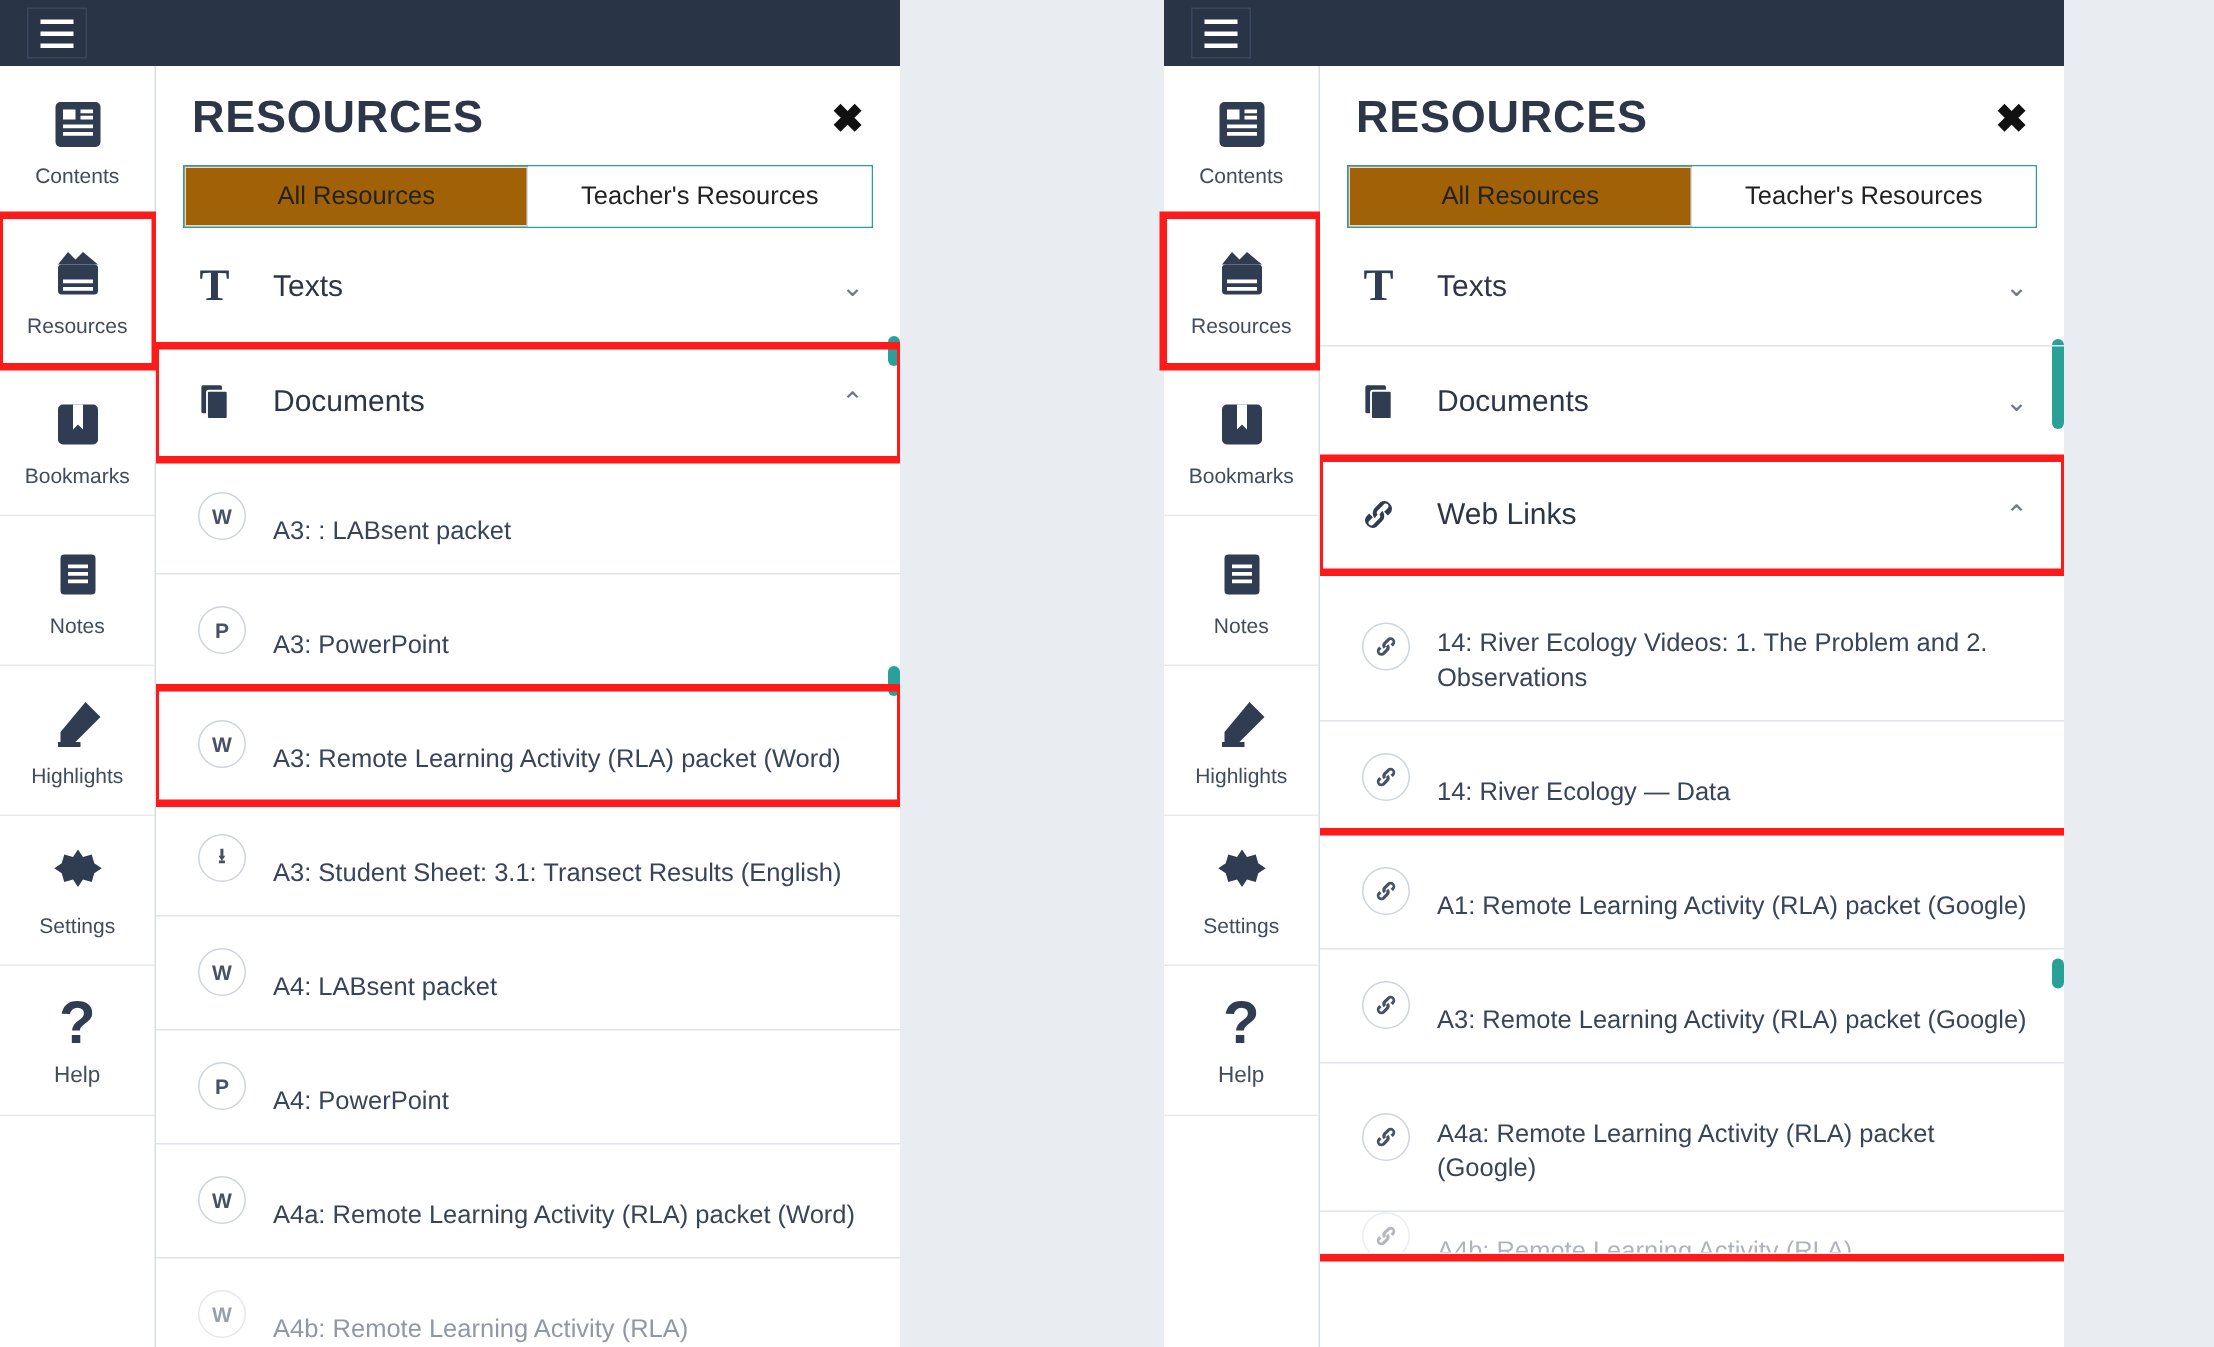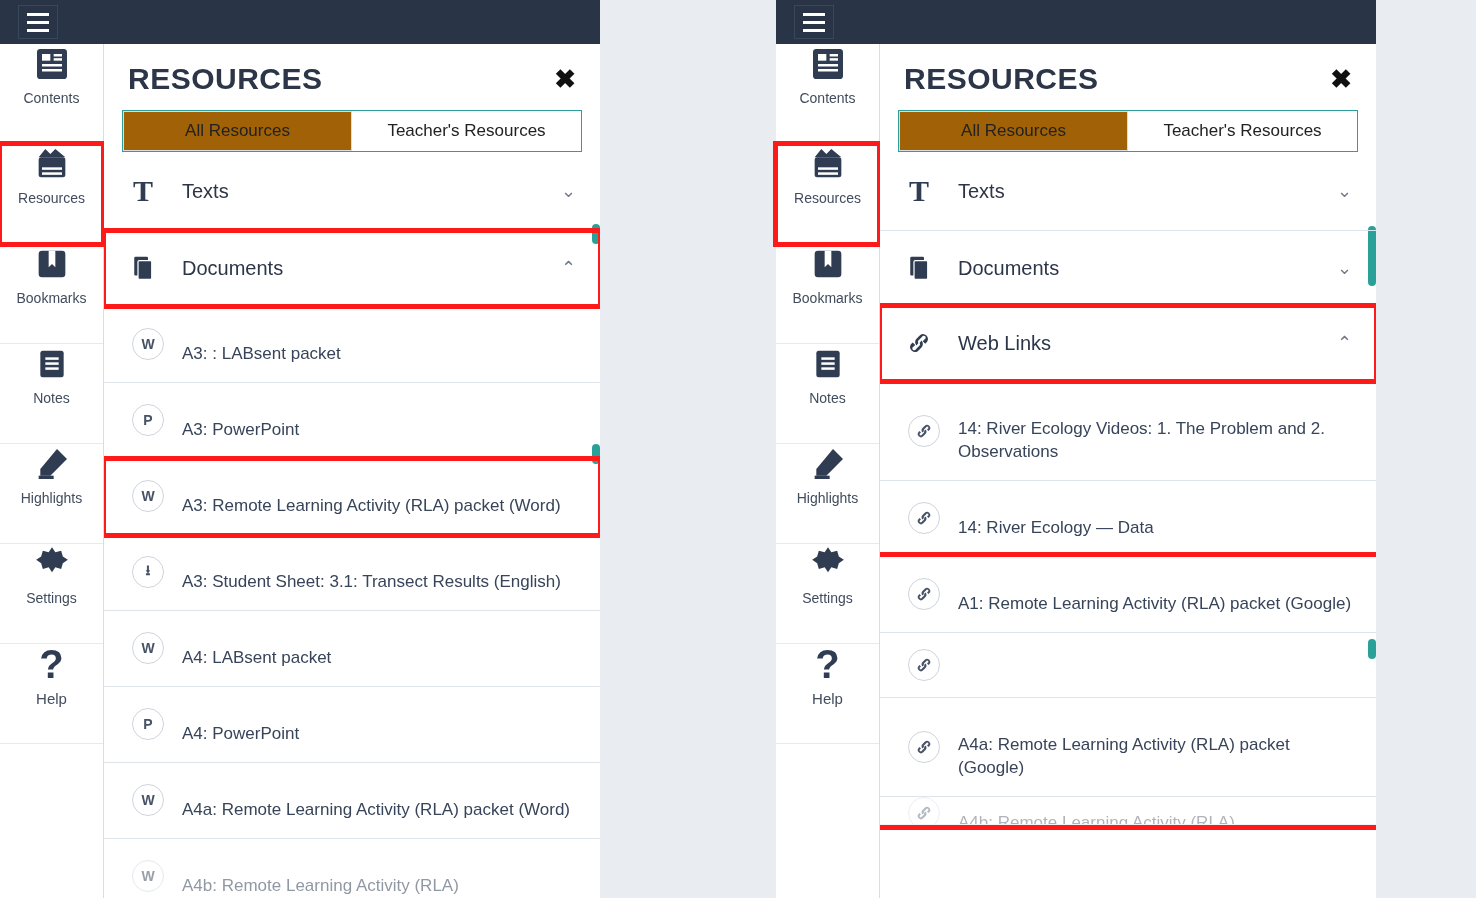--- a/index.html
+++ b/index.html
@@ -52,21 +52,21 @@
   
   .sidebar {
     width: 104px;
     border-right: 1px solid #d7dde5;
     background: #fff;
   }
   .sidebar-item {
     display: flex;
     flex-direction: column;
     align-items: center;
-    justify-content: flex-start;
+    justify-content: center;
     gap: 6px;
     height: 100px;
     border-bottom: 1px solid #e6eaef;
     color: #414c5d;
     font-size: 14px;
     cursor: pointer;
   }
   .sidebar-item svg { width: 44px; height: 40px; fill: #2f3c52; }
   .sidebar-item.help { font-size: 15px; }
   .sidebar-item .q {
@@ -489,20 +489,21 @@
                 </svg>
               </div>
             <div class="label">A1: Remote Learning Activity (RLA) packet (Google)</div>
           </div>
           <div class="row">
             <div class="file-icon link-circ">
                 <svg viewBox="0 0 24 24" fill="#475266">
                   <path d="M10 14a4 4 0 010-6l3-3a4 4 0 116 6l-1 1-2-2 1-1a1.5 1.5 0 10-2-2l-3 3a1.5 1.5 0 000 2zM14 10a4 4 0 010 6l-3 3a4 4 0 11-6-6l1-1 2 2-1 1a1.5 1.5 0 102 2l3-3a1.5 1.5 0 000-2z"></path>
                 </svg>
               </div>
+            <div class="label">A3: Remote Learning Activity (RLA) packet (Google)</div>
           </div>
           <div class="row">
             <div class="file-icon link-circ">
                 <svg viewBox="0 0 24 24" fill="#475266">
                   <path d="M10 14a4 4 0 010-6l3-3a4 4 0 116 6l-1 1-2-2 1-1a1.5 1.5 0 10-2-2l-3 3a1.5 1.5 0 000 2zM14 10a4 4 0 010 6l-3 3a4 4 0 11-6-6l1-1 2 2-1 1a1.5 1.5 0 102 2l3-3a1.5 1.5 0 000-2z"></path>
                 </svg>
               </div>
             <div class="label">A4a: Remote Learning Activity (RLA) packet (Google)</div>
           </div>
           <div class="row" style="opacity:.4; height:28px; min-height:0; padding-top:6px; padding-bottom:0; overflow:hidden">

